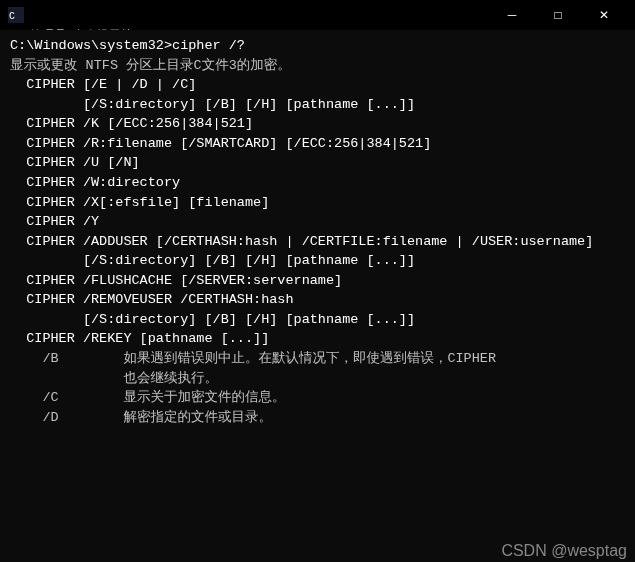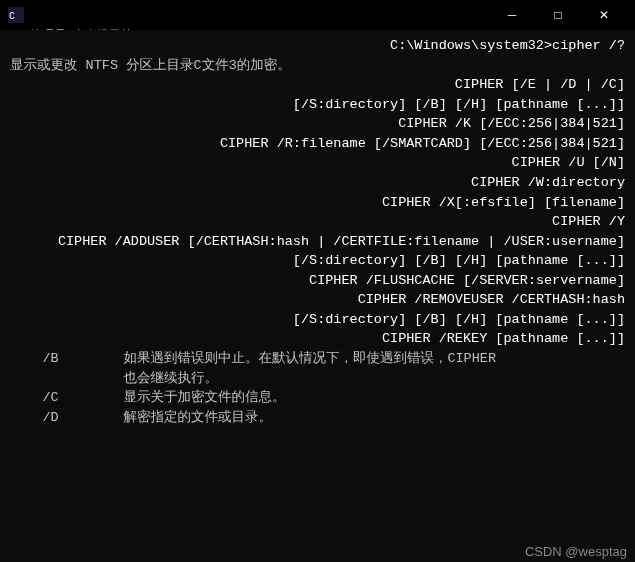--- a/index.html
+++ b/index.html
@@ -86,36 +86,35 @@
       white-space: pre;
     }
 
     .line {
       display: block;
       white-space: pre;
     }
 
     .bright {
       color: #ffffff;
-      text-align: right;
     }
 
     .footer-bar {
       height: 22px;
       background: #0c0c0c;
       display: flex;
       align-items: center;
       justify-content: flex-end;
       padding: 0 8px;
       flex-shrink: 0;
     }
 
     .footer-text {
       color: #888;
-      font-size: 13px;
+      font-size: 16px;
       font-family: 'Microsoft YaHei', sans-serif;
     }
   </style>
 </head>
 <body>
 
 <div class="window">
   <div class="title-bar">
     <div class="title-bar-left">
       <div class="title-icon">

